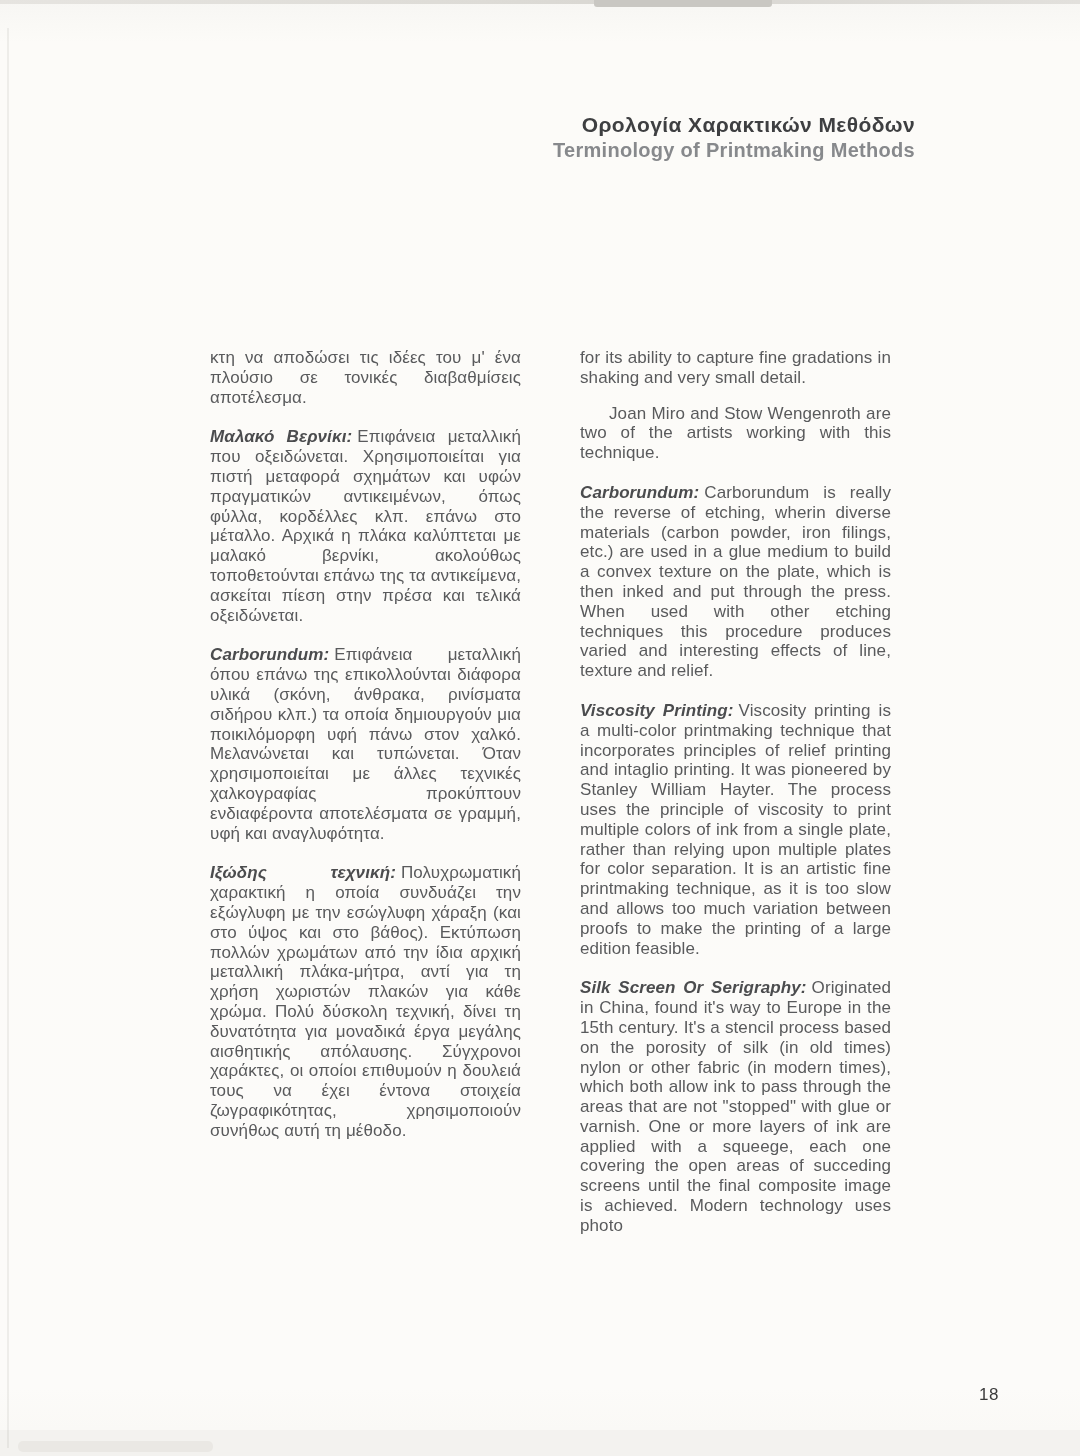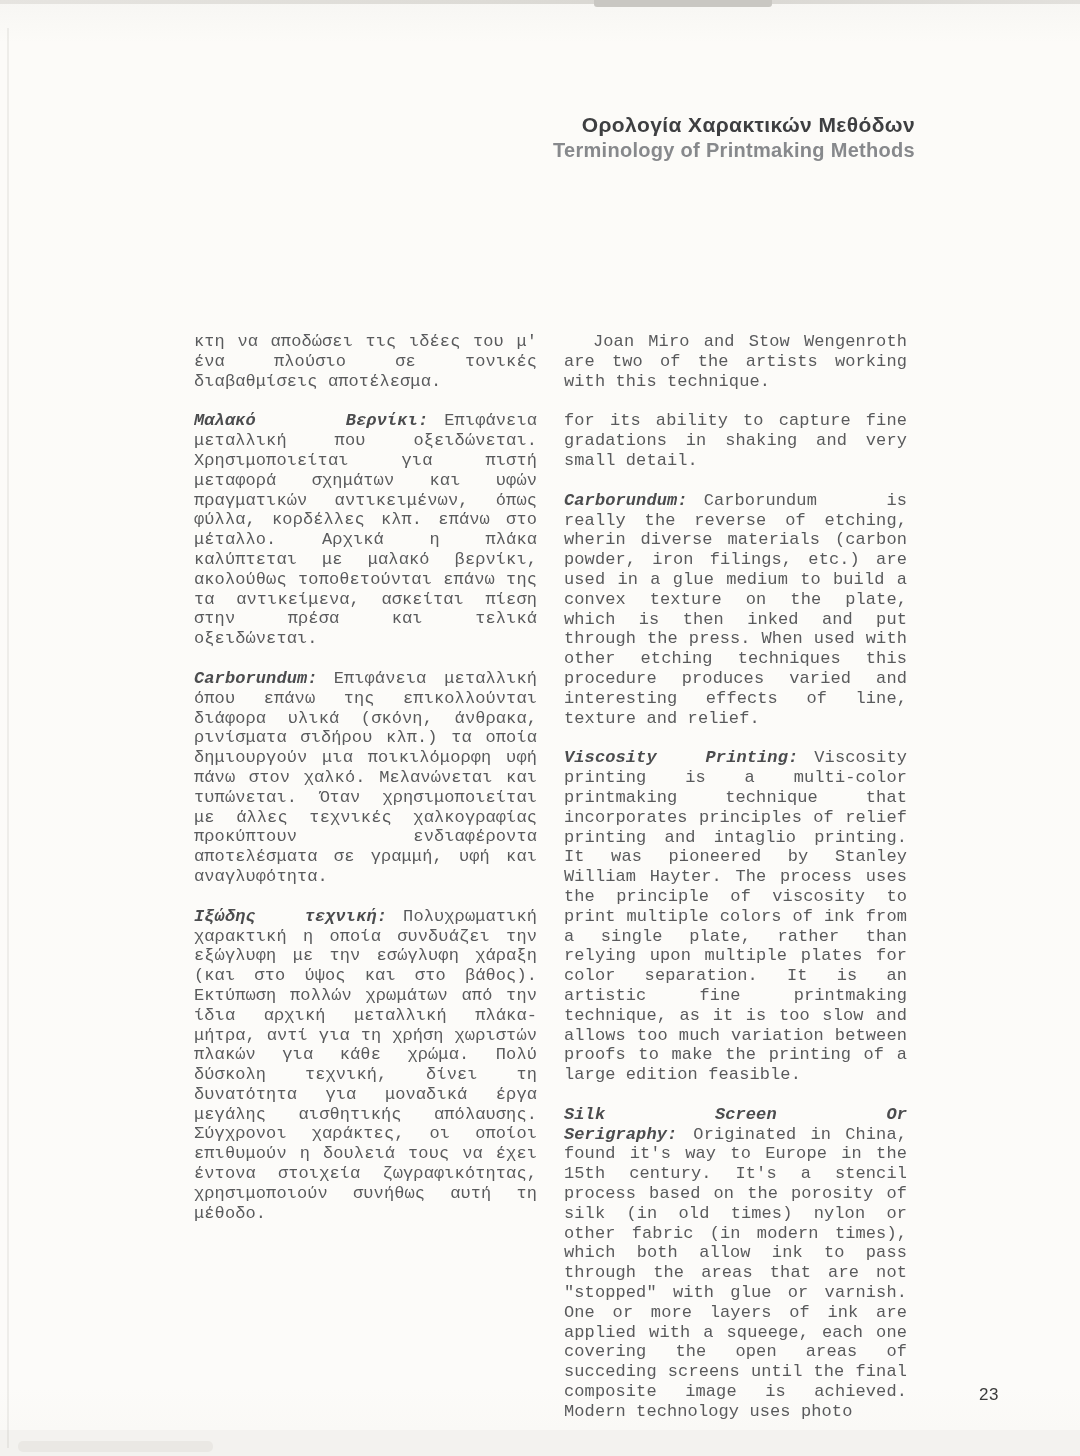--- a/index.html
+++ b/index.html
@@ -47,26 +47,26 @@
   
   .columns {
     position: absolute; left: 194px; top: 332px; width: 713px;
     display: flex; gap: 27px;
   }
   .col {
     width: 343px; flex: 0 0 343px;
     font-size: 17px; line-height: 19.8px; letter-spacing: 0.1px;
     color: #595a5c; text-align: justify;
   }
-  .para { margin: 0; font-family: Liberation Mono, monospace; }
+  .para { margin: 16px; }
   .para + .para { margin-top: 20px; }
   .para.cont { margin-top: 0; text-indent: 29px; }
   .term {
     font-weight: bold; font-style: italic;
-    color: #4b4c4e; padding-right: 16px;
+    color: #4b4c4e; padding-right: 5px;
   }
   .page-number {
     position: absolute; left: 979px; top: 1385px;
     font-size: 17px; color: #3b3b3b; letter-spacing: 0.5px;
   }
 </style>
 </head>
 <body>
 
 <div class="page">
@@ -87,28 +87,28 @@
       <p class="para"><span>κτη να αποδώσει τις ιδέες του μ' ένα πλούσιο σε τονικές διαβαθμίσεις αποτέλεσμα.</span></p>
 
       <p class="para"><span class="term">Μαλακό Βερνίκι:</span><span>Επιφάνεια μεταλλική που οξειδώνεται. Χρησιμοποιείται για πιστή μεταφορά σχημάτων και υφών πραγματικών αντικειμένων, όπως φύλλα, κορδέλλες κλπ. επάνω στο μέταλλο. Αρχικά η πλάκα καλύπτεται με μαλακό βερνίκι, ακολούθως τοποθετούνται επάνω της τα αντικείμενα, ασκείται πίεση στην πρέσα και τελικά οξειδώνεται.</span></p>
 
       <p class="para"><span class="term">Carborundum:</span><span>Επιφάνεια μεταλλική όπου επάνω της επικολλούνται διάφορα υλικά (σκόνη, άνθρακα, ρινίσματα σιδήρου κλπ.) τα οποία δημιουργούν μια ποικιλόμορφη υφή πάνω στον χαλκό. Μελανώνεται και τυπώνεται. Όταν χρησιμοποιείται με άλλες τεχνικές χαλκογραφίας προκύπτουν ενδιαφέροντα αποτελέσματα σε γραμμή, υφή και αναγλυφότητα.</span></p>
 
       <p class="para"><span class="term">Ιξώδης τεχνική:</span><span>Πολυχρωματική χαρακτική η οποία συνδυάζει την εξώγλυφη με την εσώγλυφη χάραξη (και στο ύψος και στο βάθος). Εκτύπωση πολλών χρωμάτων από την ίδια αρχική μεταλλική πλάκα-μήτρα, αντί για τη χρήση χωριστών πλακών για κάθε χρώμα. Πολύ δύσκολη τεχνική, δίνει τη δυνατότητα για μοναδικά έργα μεγάλης αισθητικής απόλαυσης. Σύγχρονοι χαράκτες, οι οποίοι επιθυμούν η δουλειά τους να έχει έντονα στοιχεία ζωγραφικότητας, χρησιμοποιούν συνήθως αυτή τη μέθοδο.</span></p>
     </div>
 
     <div class="col">
+      <p class="para"><span>for its ability to capture fine gradations in shaking and very small detail.</span></p>
+
       <p class="para cont"><span>Joan Miro and Stow Wengenroth are two of the artists working with this technique.</span></p>
-
-      <p class="para"><span>for its ability to capture fine gradations in shaking and very small detail.</span></p>
 
       <p class="para"><span class="term">Carborundum:</span><span>Carborundum is really the reverse of etching, wherin diverse materials (carbon powder, iron filings, etc.) are used in a glue medium to build a convex texture on the plate, which is then inked and put through the press. When used with other etching techniques this procedure produces varied and interesting effects of line, texture and relief.</span></p>
 
       <p class="para"><span class="term">Viscosity Printing:</span><span>Viscosity printing is a multi-color printmaking technique that incorporates principles of relief printing and intaglio printing. It was pioneered by Stanley William Hayter. The process uses the principle of viscosity to print multiple colors of ink from a single plate, rather than relying upon multiple plates for color separation. It is an artistic fine printmaking technique, as it is too slow and allows too much variation between proofs to make the printing of a large edition feasible.</span></p>
 
       <p class="para"><span class="term">Silk Screen Or Serigraphy:</span><span>Originated in China, found it's way to Europe in the 15th century. It's a stencil process based on the porosity of silk (in old times) nylon or other fabric (in modern times), which both allow ink to pass through the areas that are not "stopped" with glue or varnish. One or more layers of ink are applied with a squeege, each one covering the open areas of succeding screens until the final composite image is achieved. Modern technology uses photo</span></p>
     </div>
 
   </div>
 
-  <div class="page-number">23</div>
+  <div class="page-number">18</div>
 
 </div>
 
 </body></html>

